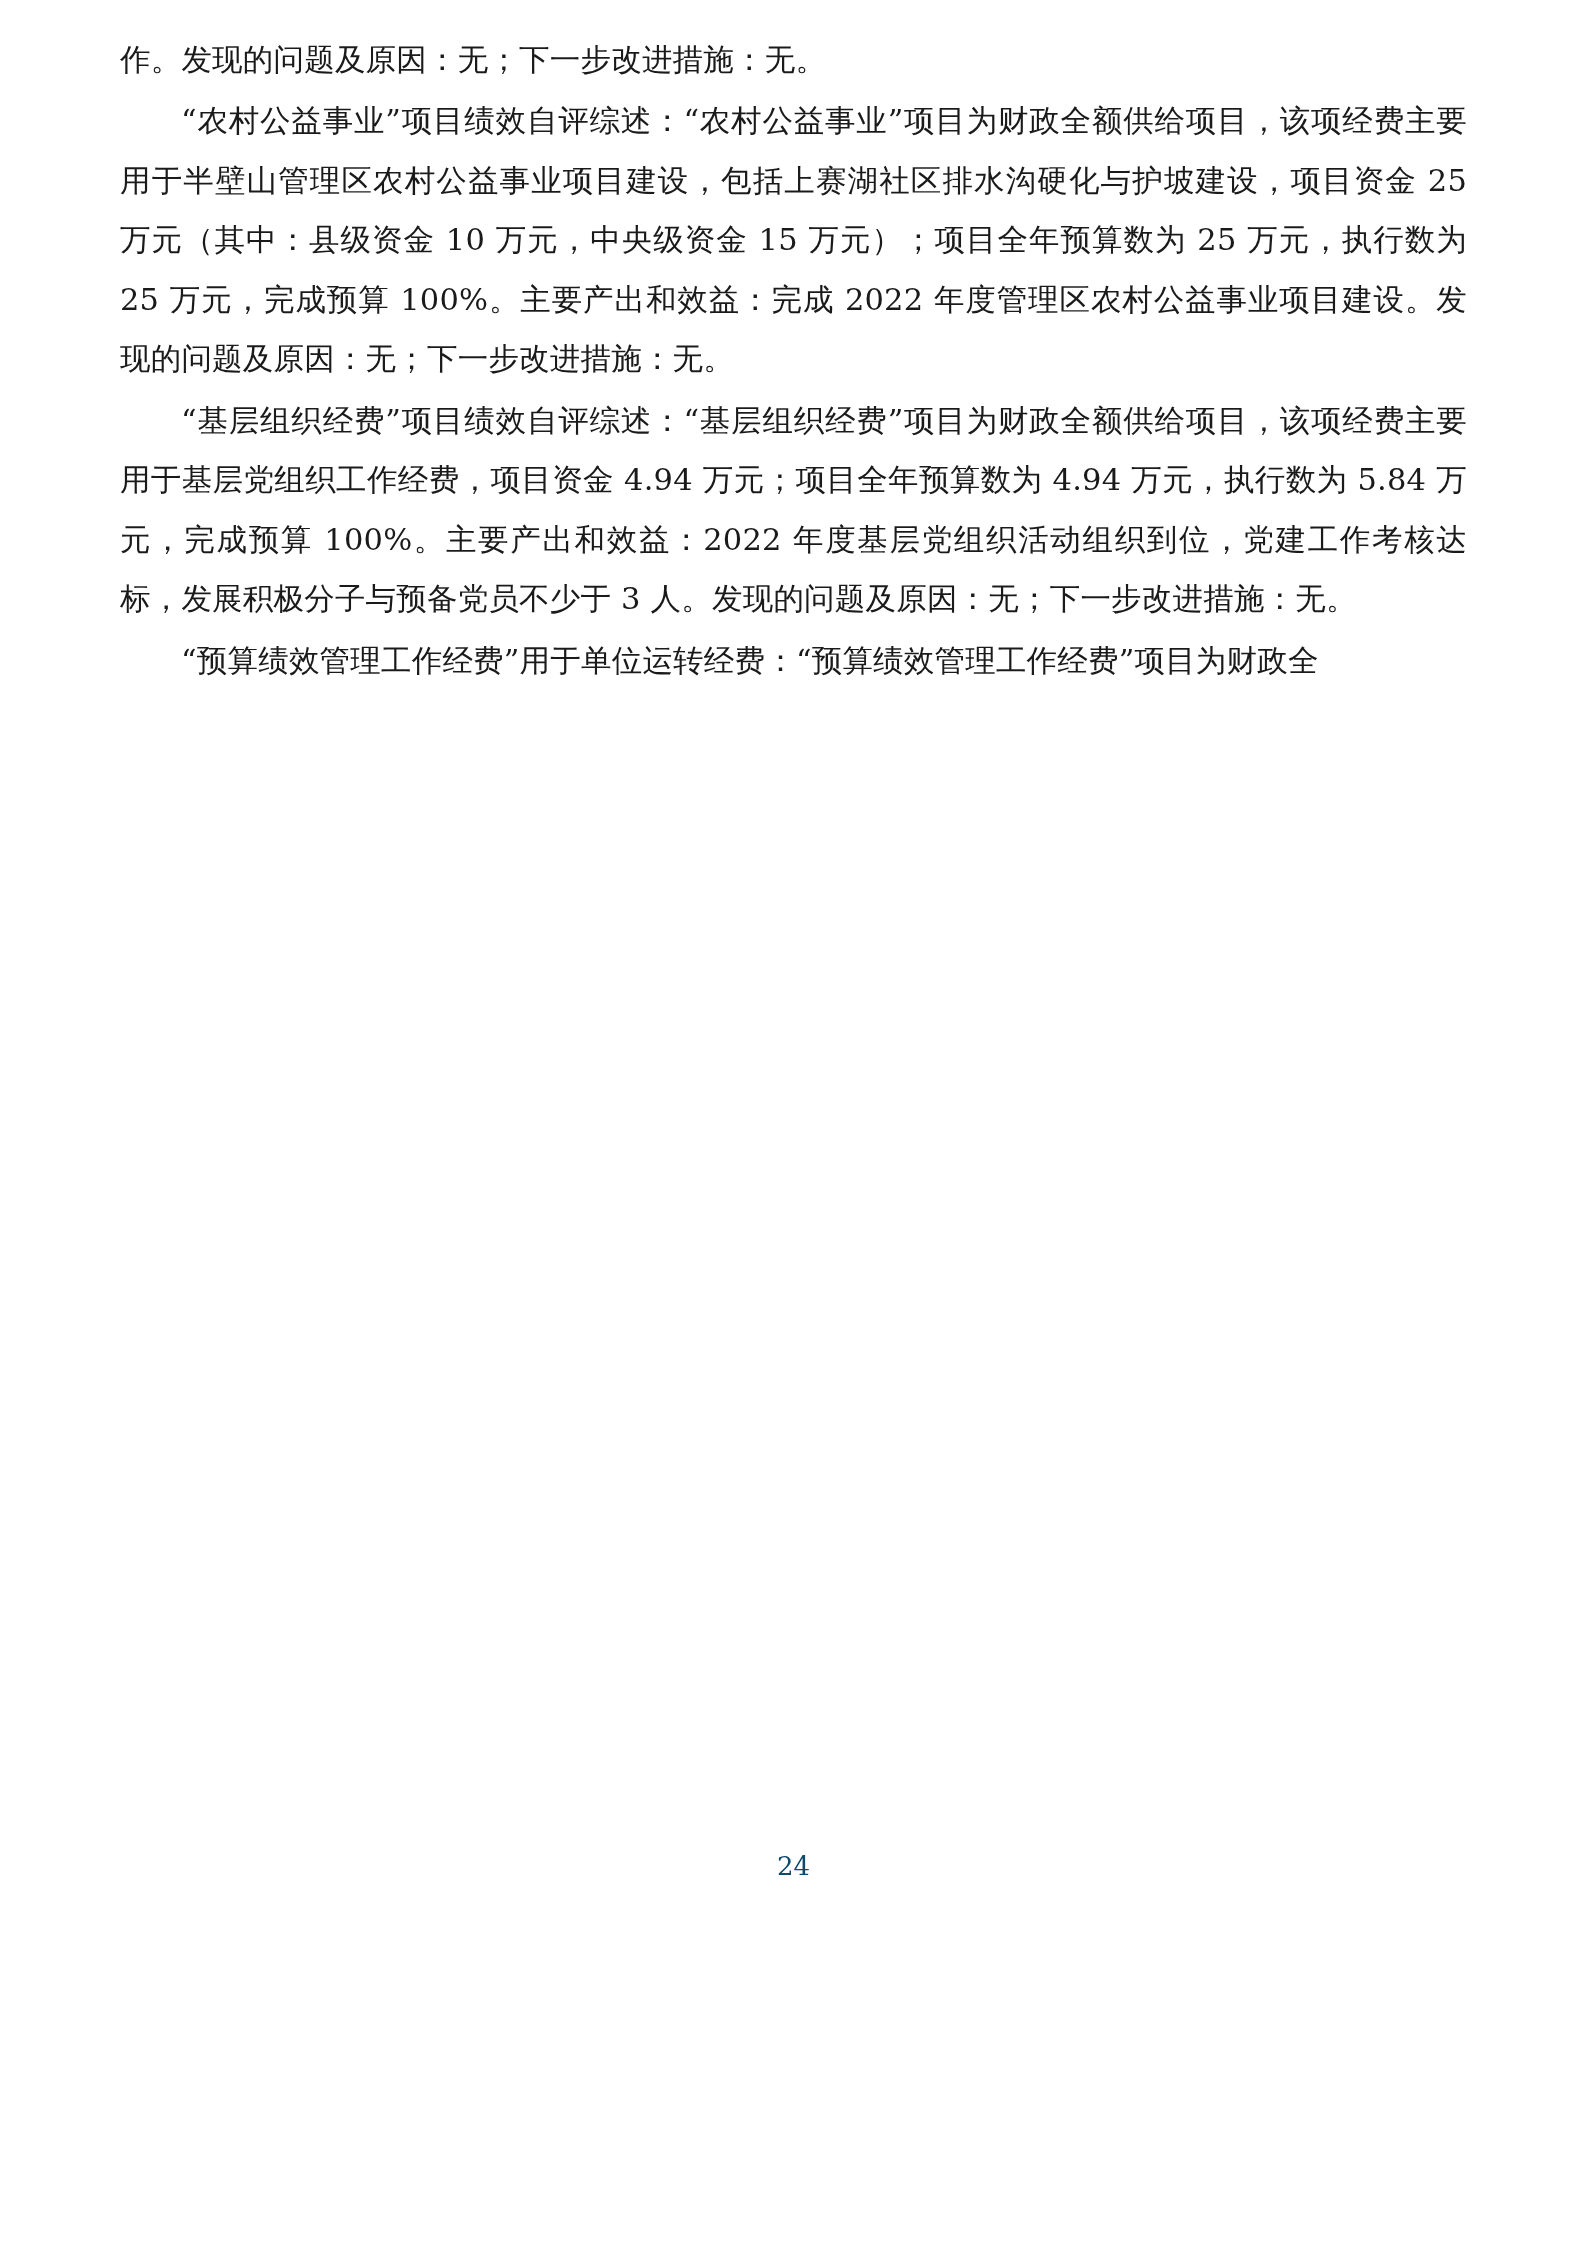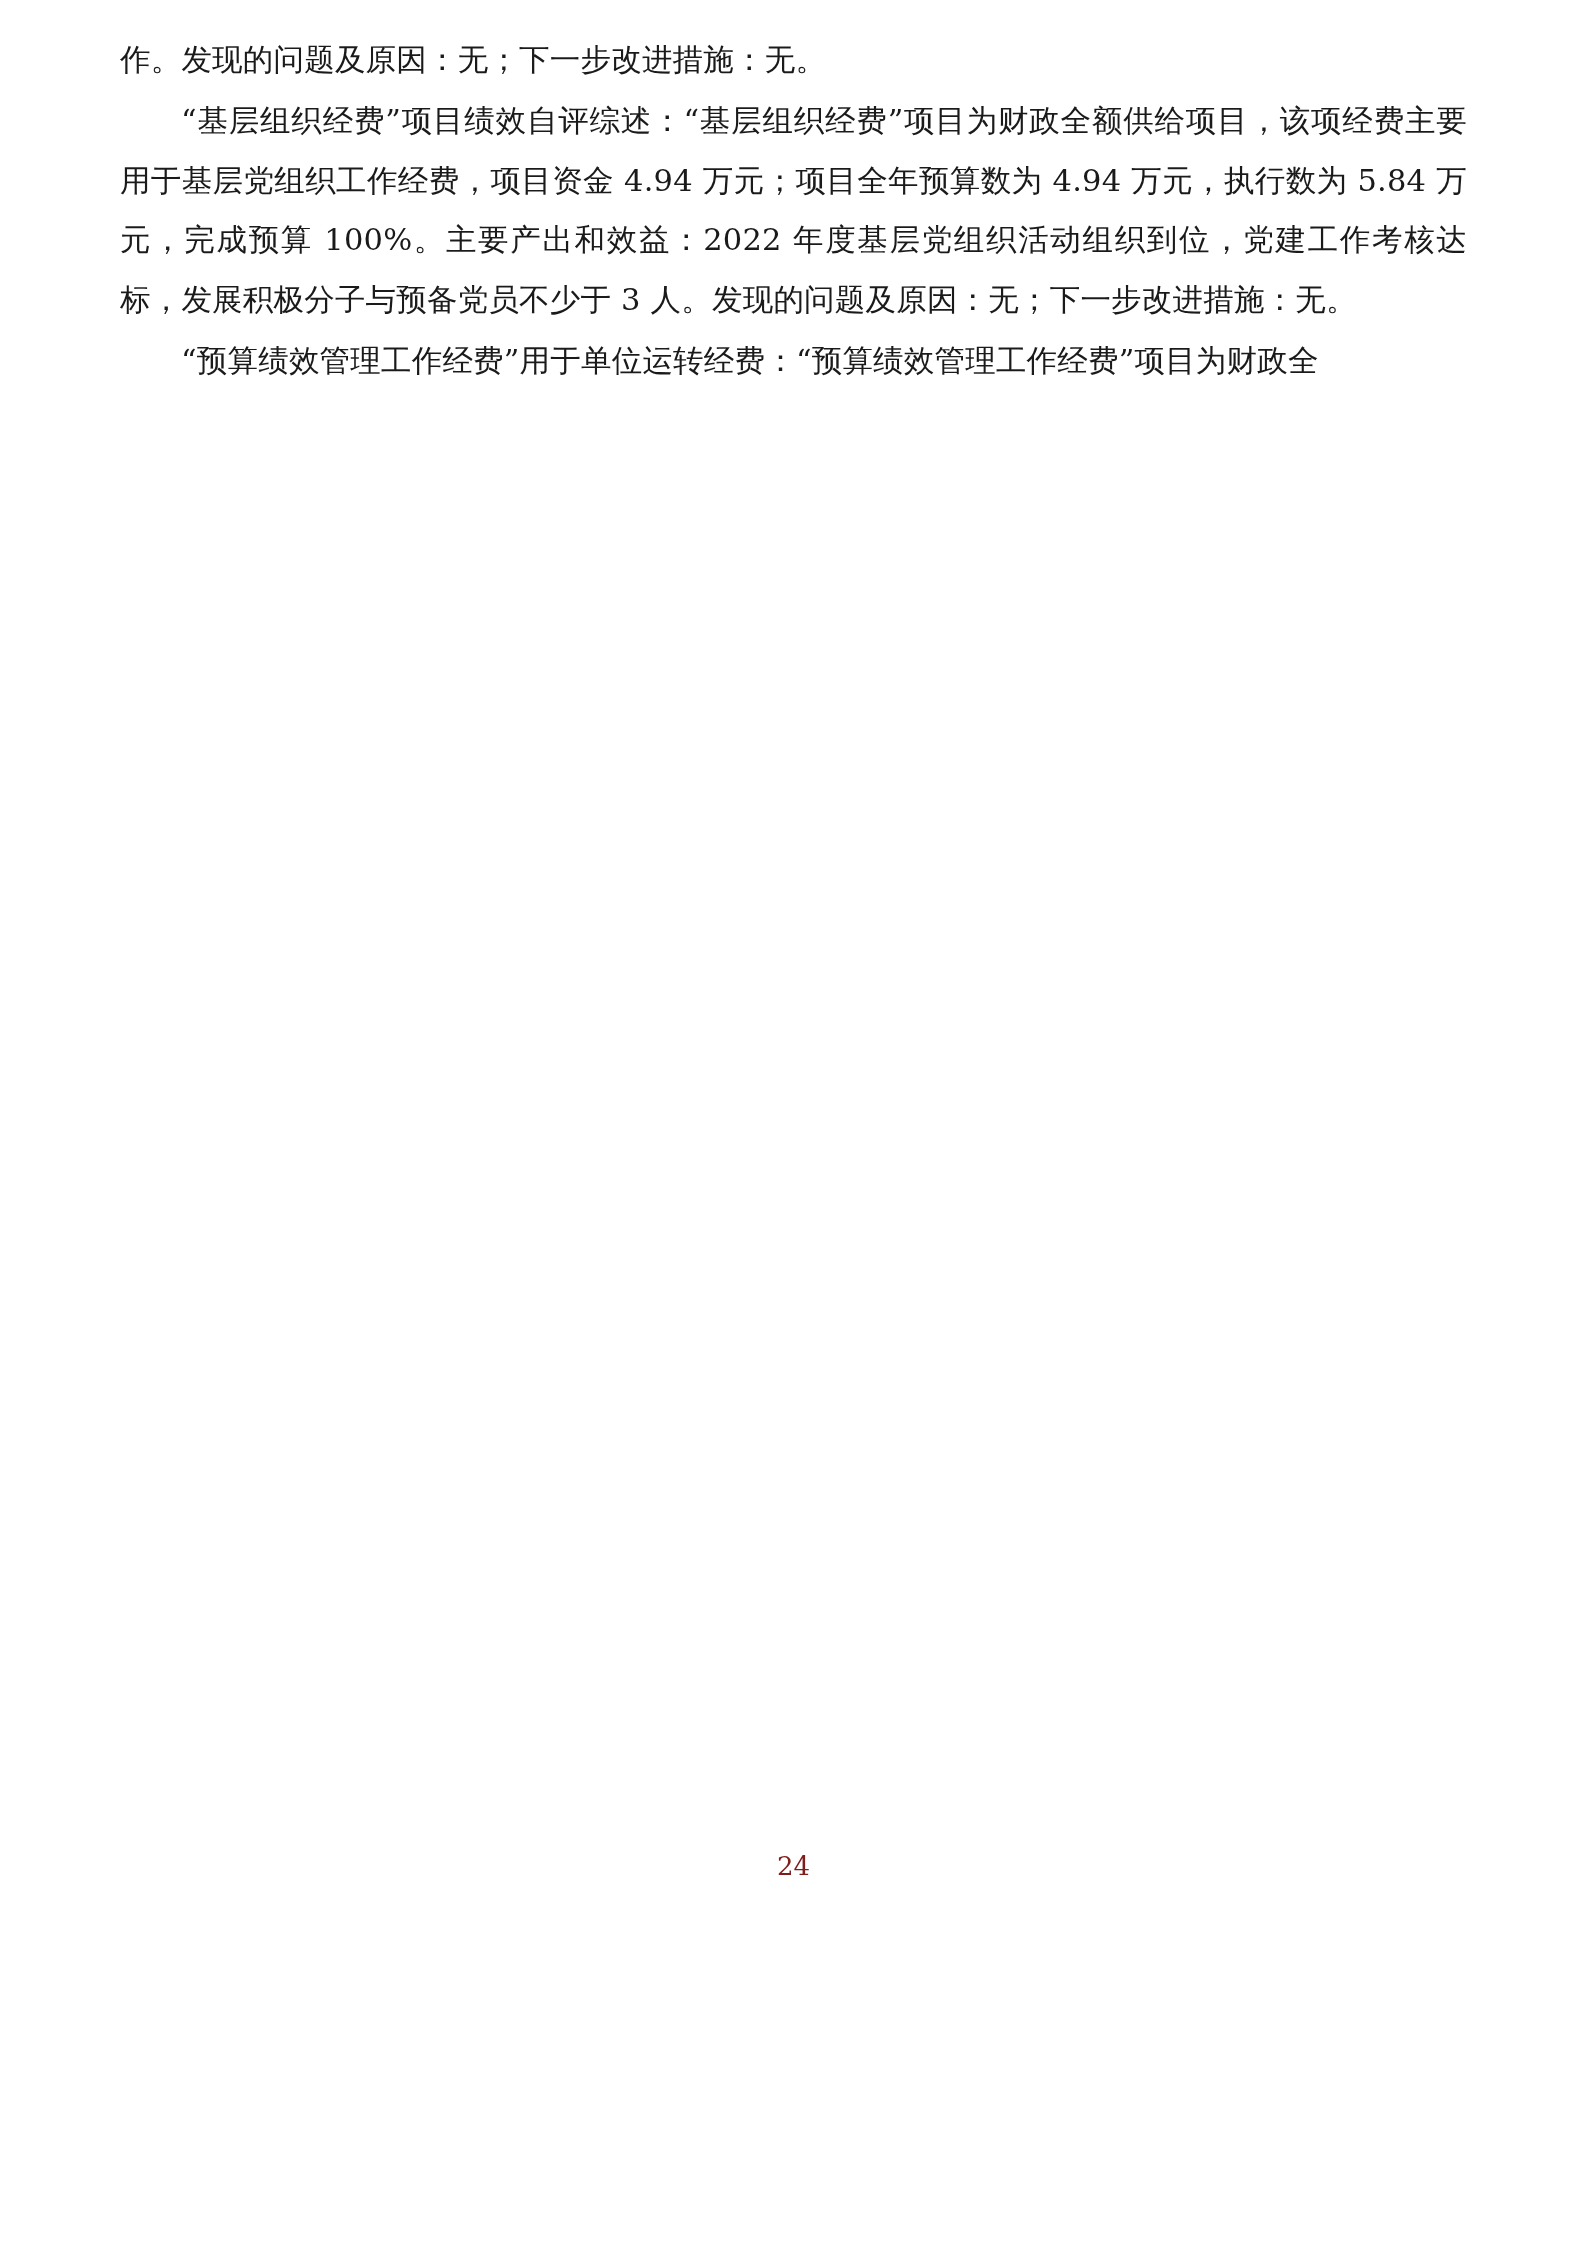--- a/index.html
+++ b/index.html
@@ -33,26 +33,27 @@
     text-indent: 0;
   }
   .page-number {
     position: absolute;
     bottom: 46px;
     left: 0;
     width: 100%;
     text-align: center;
     font-size: 26px;
     font-family: "DejaVu Serif", "Liberation Serif", serif;
-    color: #7f1d1d;
+    color: #0c4a6e;
   }
 </style>
 </head>
 <body>
 
 <div class="page">
   <div class="body-text">
     <p class="para first">作。发现的问题及原因：无；下一步改进措施：无。</p>
+    <p class="para">“农村公益事业”项目绩效自评综述：“农村公益事业”项目为财政全额供给项目，该项经费主要用于半壁山管理区农村公益事业项目建设，包括上赛湖社区排水沟硬化与护坡建设，项目资金 25 万元（其中：县级资金 10 万元，中央级资金 15 万元）；项目全年预算数为 25 万元，执行数为 25 万元，完成预算 100%。主要产出和效益：完成 2022 年度管理区农村公益事业项目建设。发现的问题及原因：无；下一步改进措施：无。</p>
     <p class="para">“基层组织经费”项目绩效自评综述：“基层组织经费”项目为财政全额供给项目，该项经费主要用于基层党组织工作经费，项目资金 4.94 万元；项目全年预算数为 4.94 万元，执行数为 5.84 万元，完成预算 100%。主要产出和效益：2022 年度基层党组织活动组织到位，党建工作考核达标，发展积极分子与预备党员不少于 3 人。发现的问题及原因：无；下一步改进措施：无。</p>
     <p class="para">“预算绩效管理工作经费”用于单位运转经费：“预算绩效管理工作经费”项目为财政全</p>
   </div>
   <div class="page-number">24</div>
 </div>
 
 </body></html>

